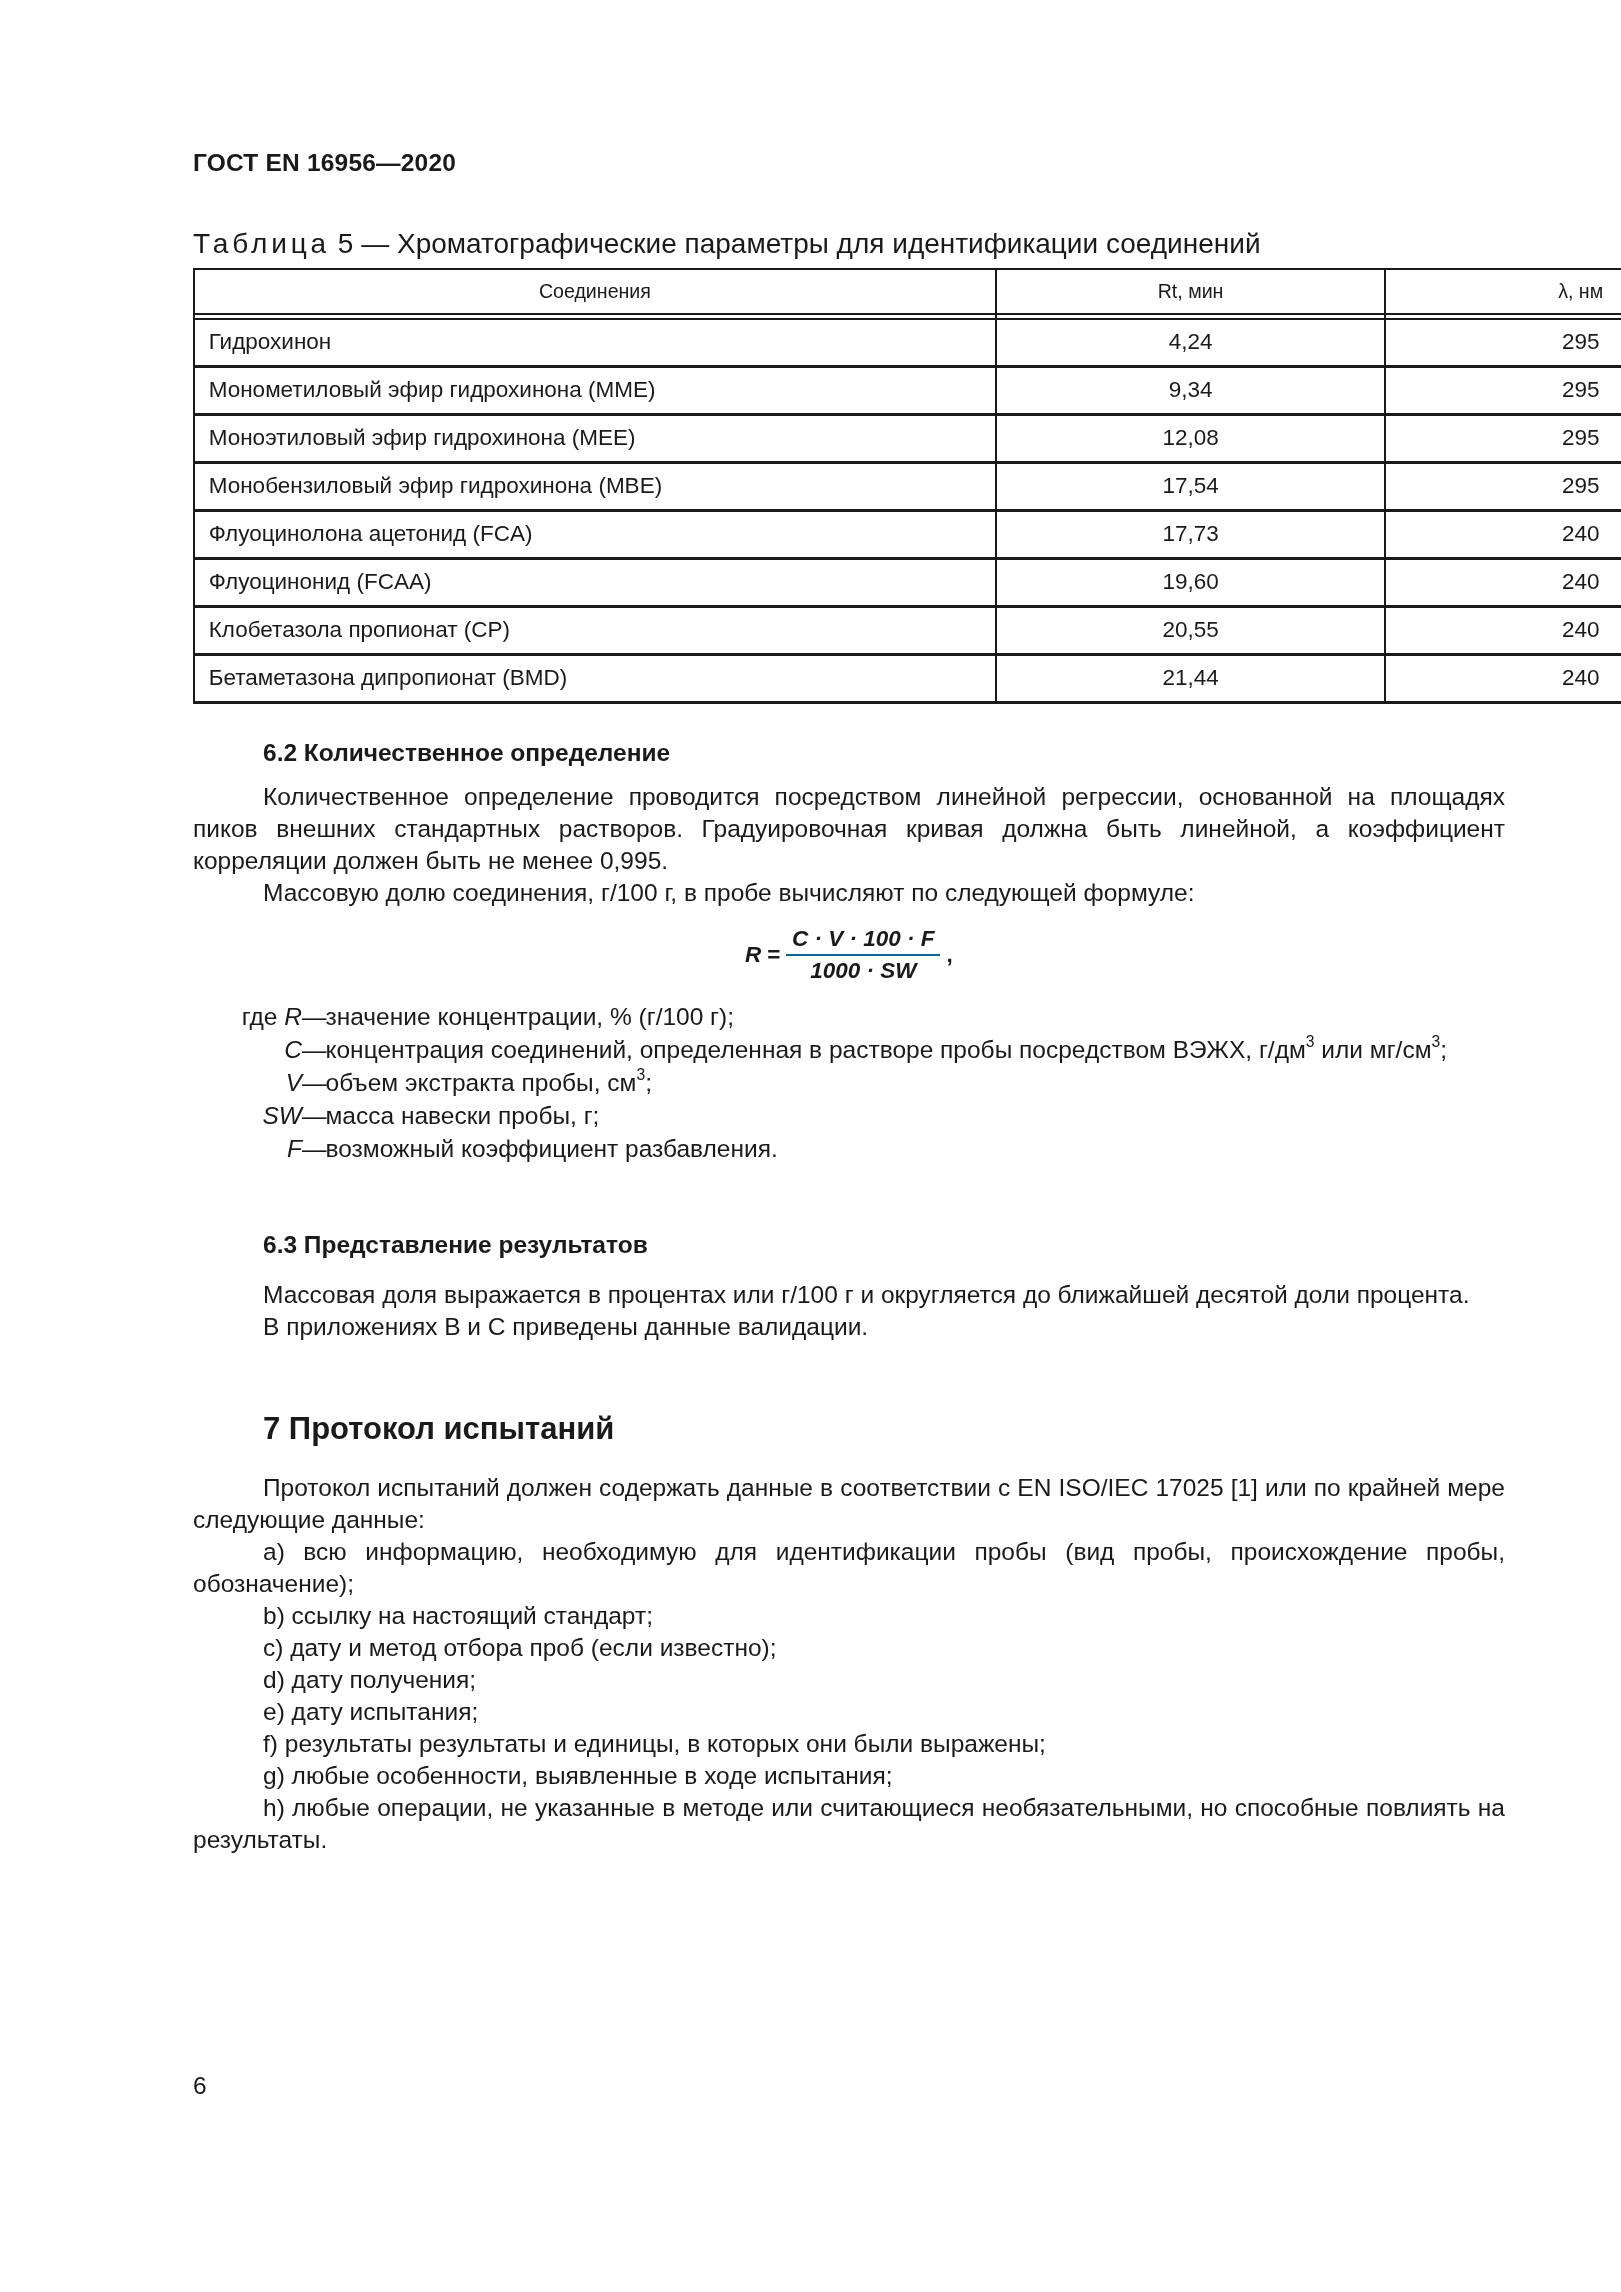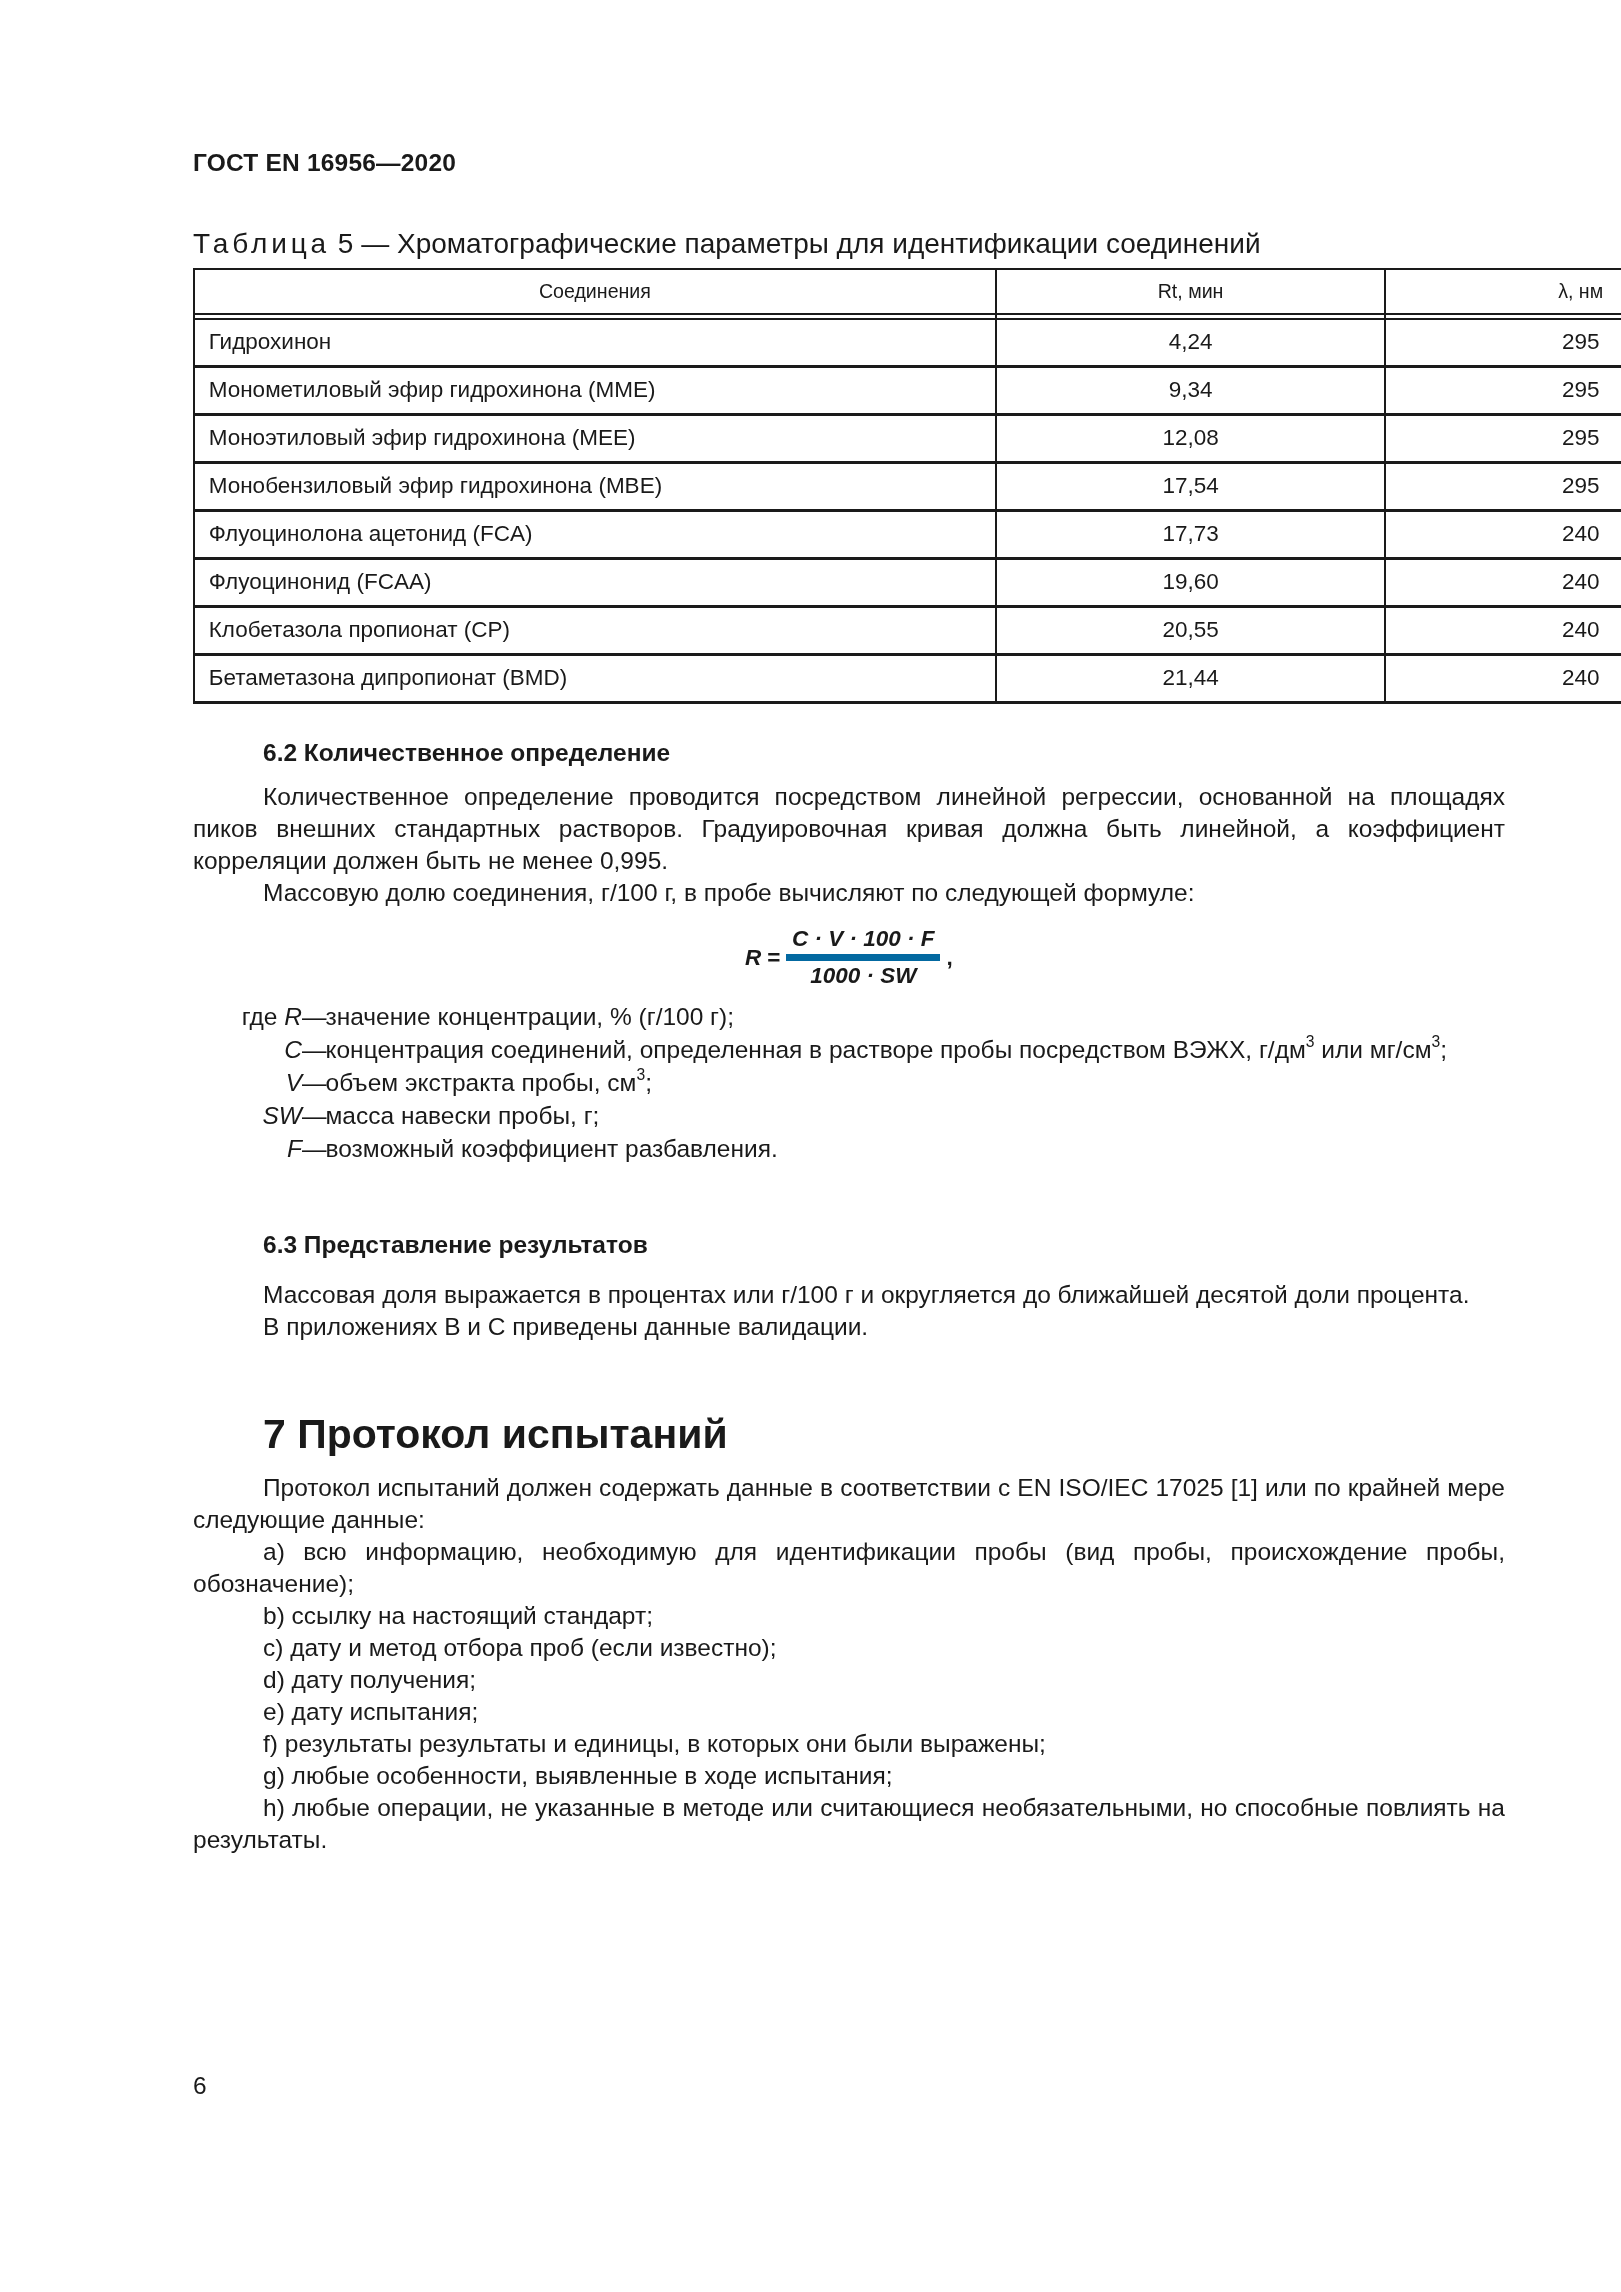--- a/index.html
+++ b/index.html
@@ -37,28 +37,28 @@
     table.data-table td.num { text-align: center; }
     col.c1 { width: 665px; } col.c2 { width: 323px; } col.c3 { width: 324px; }
 
     .text {
       font-size: 24.5px; line-height: 32px; text-align: justify;
     }
     .block { left: 193px; width: 1312px; }
     .indent { text-indent: 70px; }
     .para { margin: 0; }
     .subhead { font-weight: bold; font-size: 24.5px; }
-    .h1 { font-weight: bold; font-size: 41px; left: 263px; }
+    .h1 { font-weight: bold; font-size: 31px; left: 263px; }
 
     .formula {
       left: 745px; top: 926px; font-size: 22.5px; font-weight: bold; font-style: italic;
       display: flex; align-items: center;
     }
     .formula .frac { display: inline-flex; flex-direction: column; align-items: center; margin: 0 5.9px; }
-    .formula .num-row { border-bottom: 7px solid #0369a1; padding: 0 5.9px 2px 5.9px; }
+    .formula .num-row { border-bottom: 2px solid #0369a1; padding: 0 5.9px 2px 5.9px; }
     .formula .den-row { padding-top: 2px; }
     .formula .up { font-style: normal; }
 
     .defs { left: 209px; top: 1000px; width: 1312px; font-size: 24.5px; line-height: 33px; }
     .def-row { display: flex; }
     .def-sym { width: 93px; text-align: right; font-style: italic; white-space: nowrap; }
     .def-sym .where { font-style: normal; }
     .def-dash { width: 23.5px; text-align: center; }
     .def-text { flex: 1; text-align: justify; }
     sup { font-size: 15.7px; line-height: 0; position: relative; top: -2px; }

